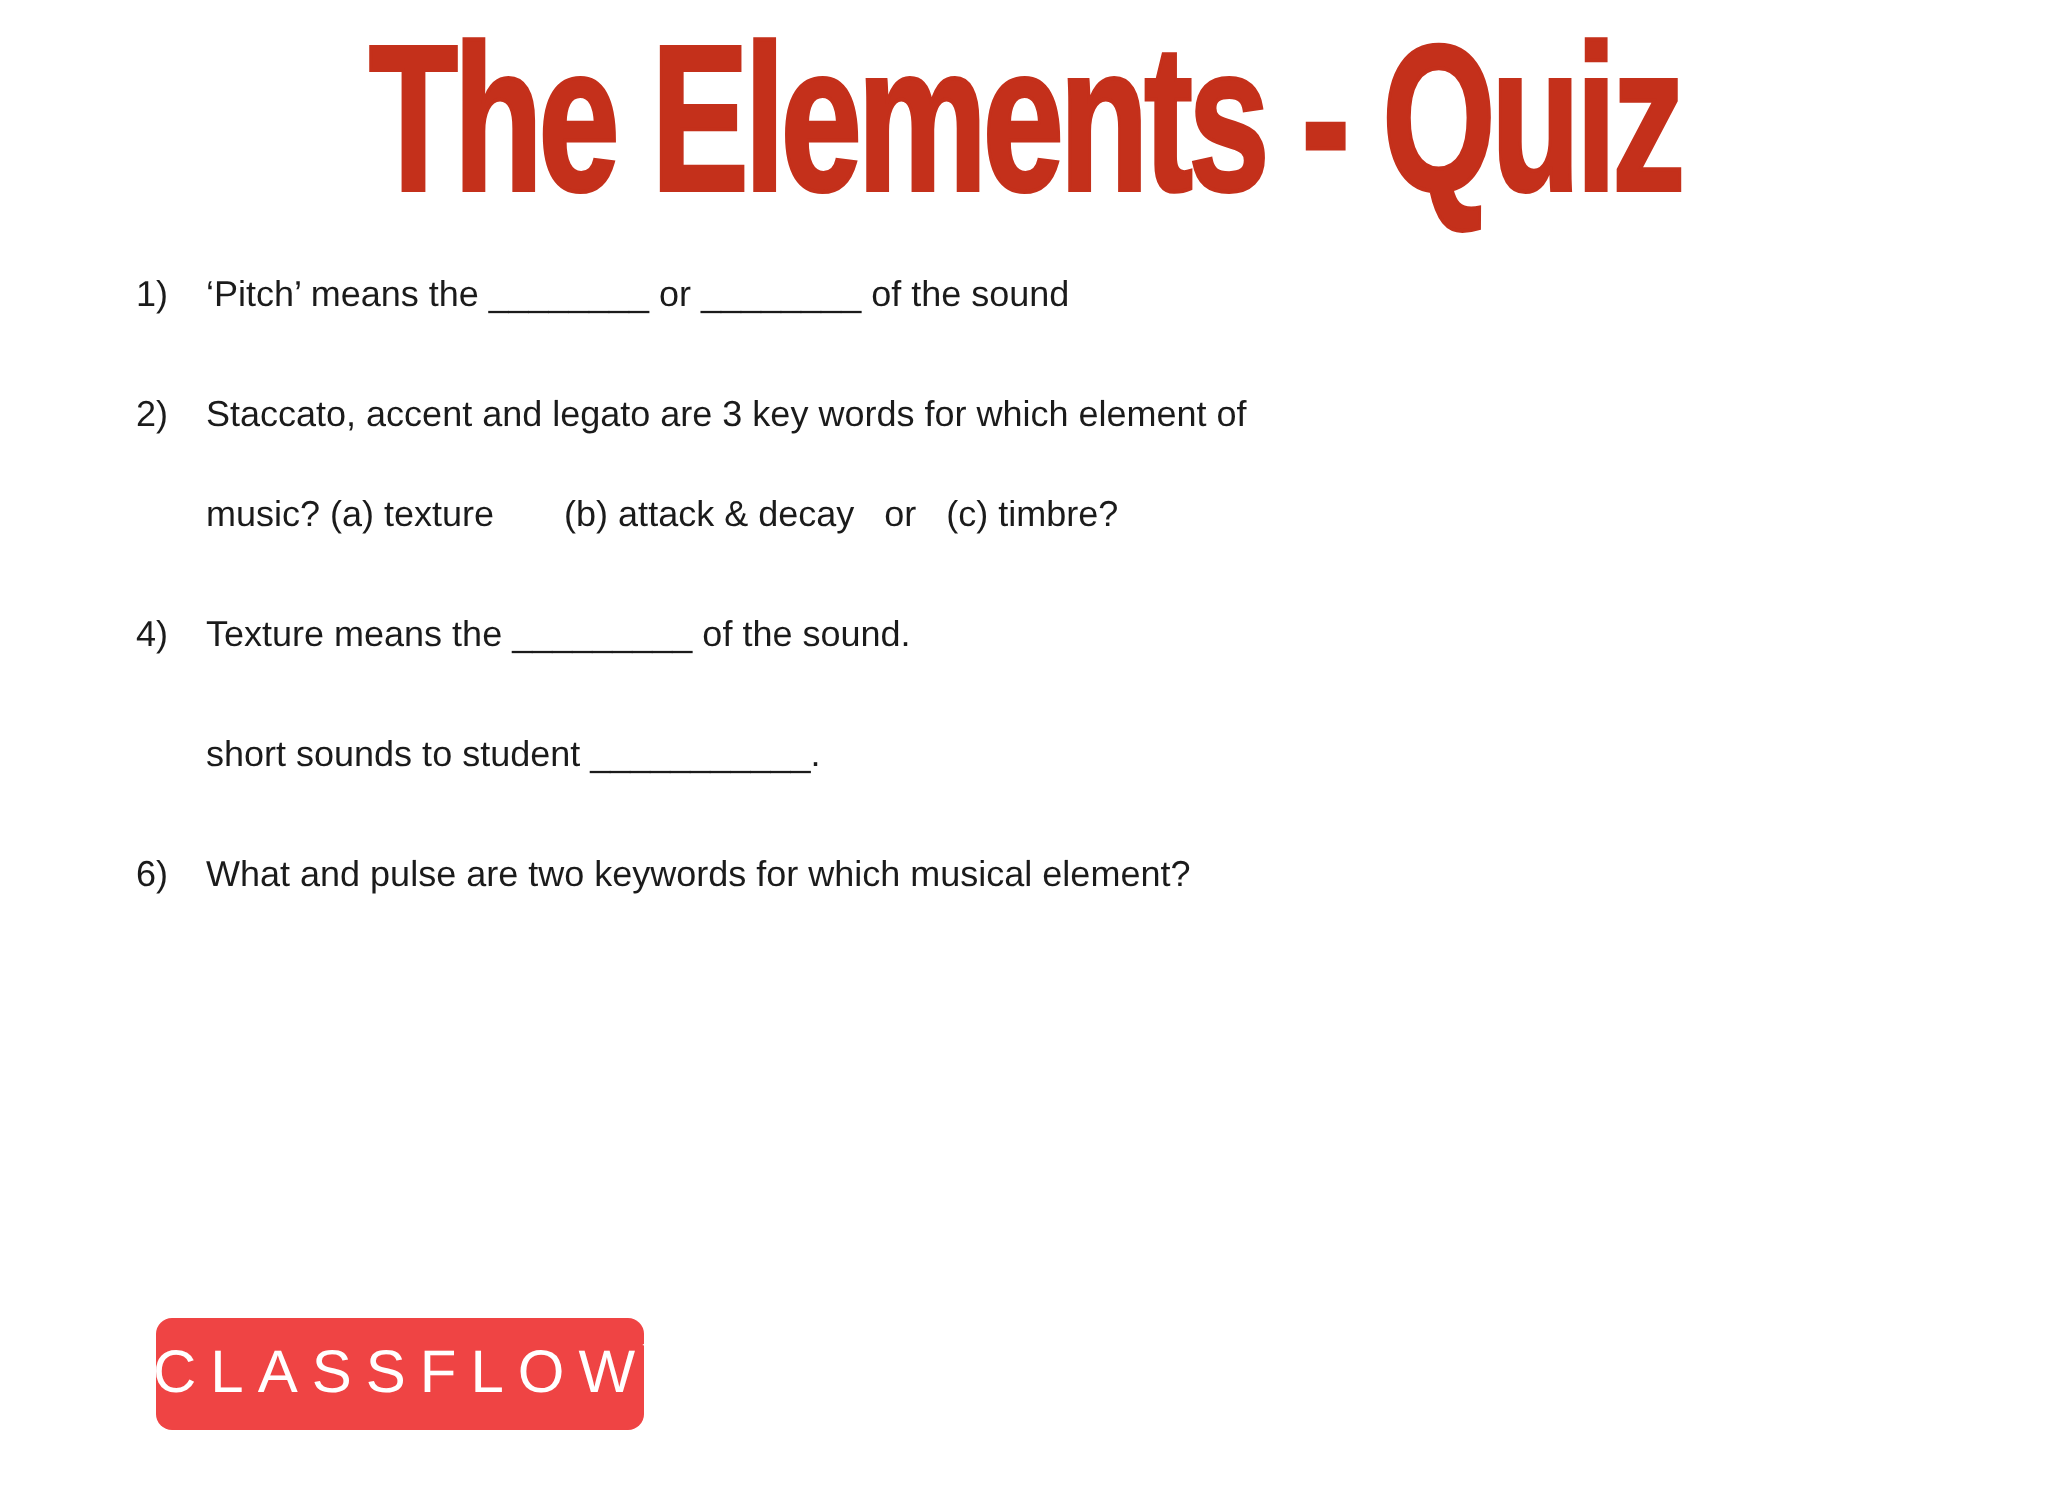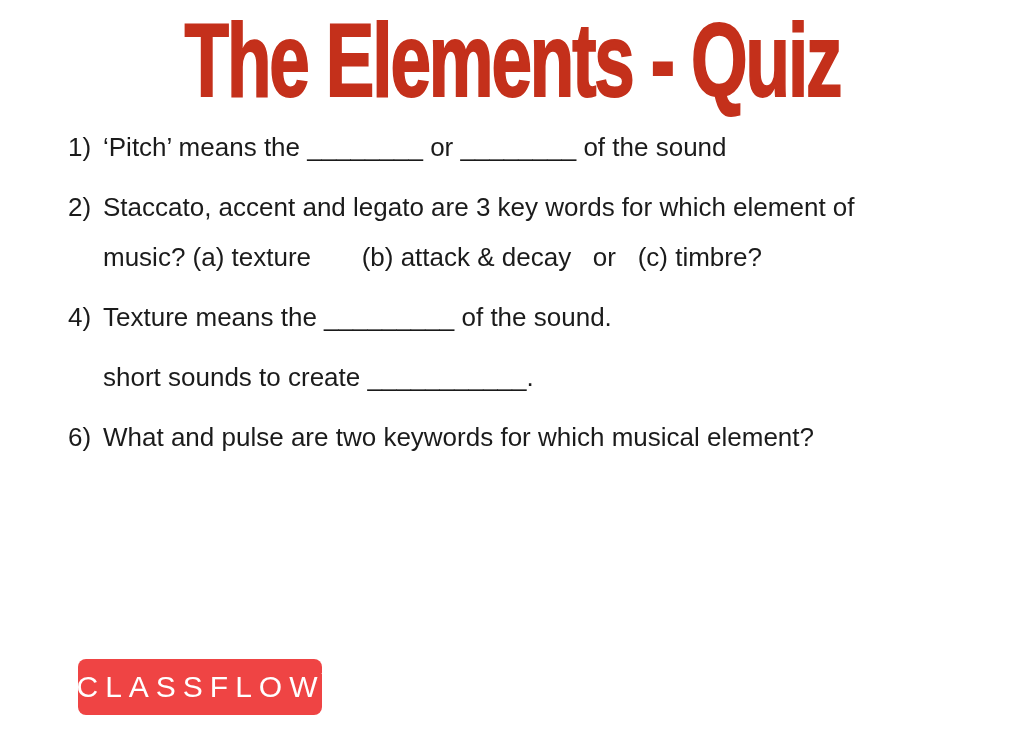--- a/index.html
+++ b/index.html
@@ -39,21 +39,21 @@
   .questions {
     padding-top: 10px;
     padding-left: 68px;
   }
   .question {
     margin: 0 0 10px 0;
   }
   .qline {
     height: 50px;
     line-height: 50px;
-    font-size: 26px;
+    font-size: 18px;
     white-space: pre;
   }
   .qline .qnum {
     display: inline-block;
     width: 35px;
   }
   .qline.cont {
     padding-left: 35px;
   }
   
@@ -112,21 +112,21 @@
       <div class="qline"><span class="qnum">2)</span><span class="qtext">Staccato, accent and legato are 3 key words for which element of</span></div>
       <div class="qline cont"><span class="qtext">music? (a) texture       (b) attack &amp; decay   or   (c) timbre?</span></div>
     </div>
 
 
     <div class="question">
       <div class="qline"><span class="qnum">4)</span><span class="qtext">Texture means the _________ of the sound.</span></div>
     </div>
 
     <div class="question">
-      <div class="qline cont"><span class="qtext">short sounds to create ___________.</span></div>
+      <div class="qline cont"><span class="qtext">short sounds to student ___________.</span></div>
     </div>
 
     <div class="question">
       <div class="qline"><span class="qnum">6)</span><span class="qtext">What and pulse are two keywords for which musical element?</span></div>
     </div>
 
   </div>
 
   <div class="footer">
     <div class="logo" style="background: #ef4444;">

